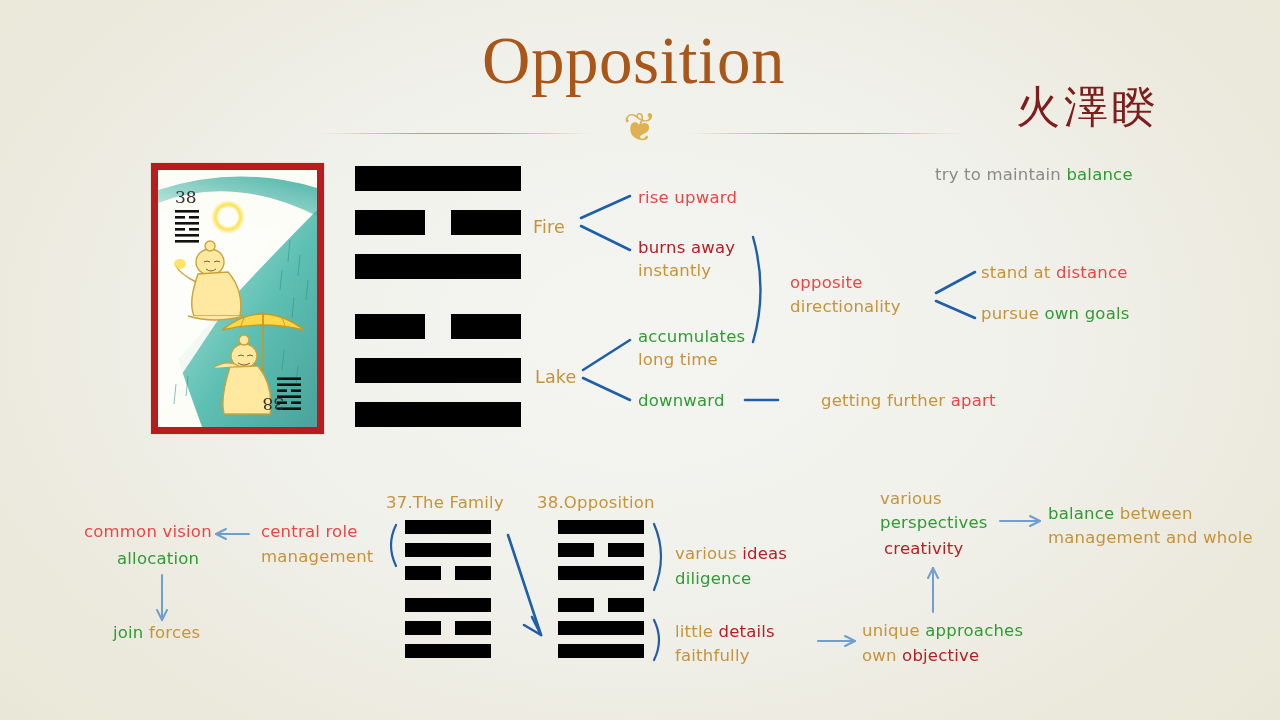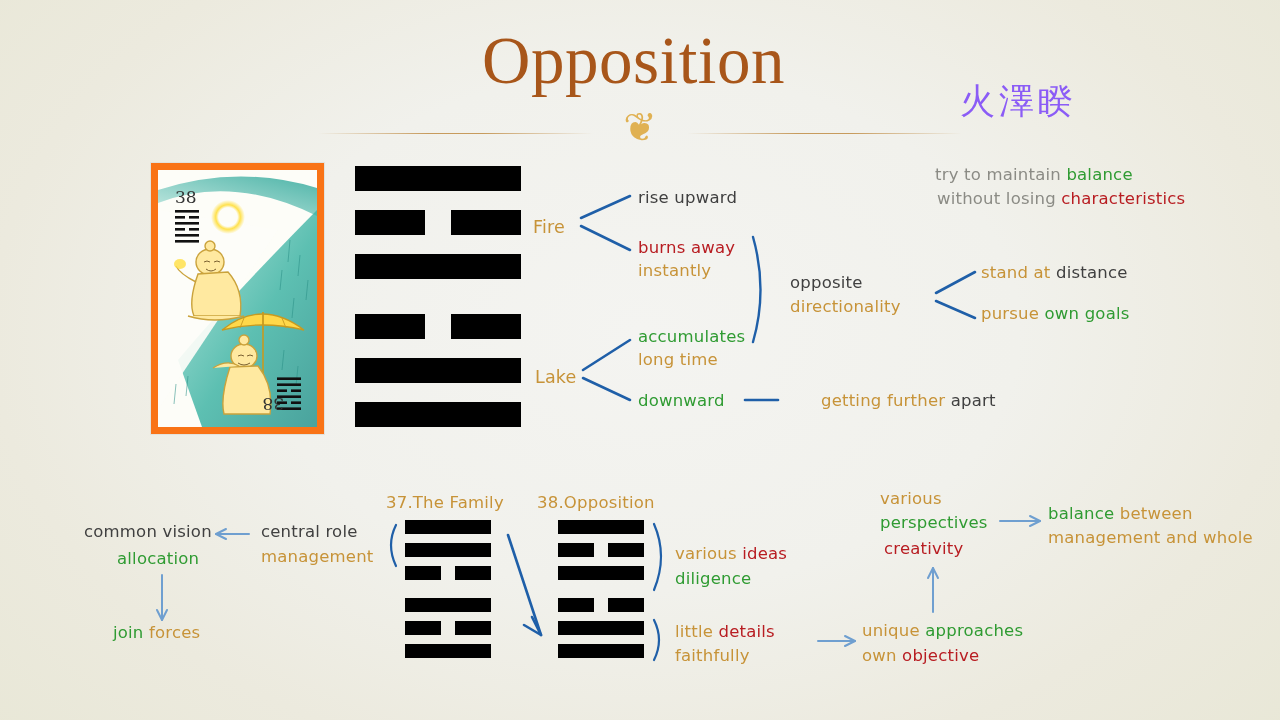--- a/index.html
+++ b/index.html
@@ -49,33 +49,33 @@
     transform: translateX(-50%);
     font-family: "Liberation Serif", "DejaVu Serif", serif;
     font-size: 40px;
     color: #e0b152;
     line-height: 1;
   }
   .cjk-title {
     position: absolute;
     left: 960px; top: 78px;
     width: 200px;
-    text-align: left;
+    text-align: right;
     font-family: "DejaVu Serif", serif;
-    font-size: 35px;
-    color: #8b5cf6;
+    font-size: 44px;
+    color: #7f1d1d;
     letter-spacing: 4px;
   }
 
   
   .card {
     position: absolute;
     left: 151px; top: 163px;
     width: 173px; height: 271px;
-    background: #f97316;
+    background: #b91c1c;
     box-shadow: 0 0 0 1px #e2e2dd;
   }
   .card-art {
     position: absolute;
     left: 7px; top: 7px; right: 7px; bottom: 7px;
     overflow: hidden;
     background: #fcfdfa;
   }
 
   
@@ -110,21 +110,21 @@
   .hw {
     position: absolute;
     font-family: "DejaVu Sans", sans-serif;
     font-size: 16.5px;
     line-height: 21px;
     white-space: nowrap;
     letter-spacing: 0.2px;
   }
   .gold  { color: #c79338; }
   .red   { color: #b81d22; }
-  .dred  { color: #404040; }
+  .dred  { color: #ef4444; }
   .green { color: #2f9b32; }
   .gray  { color: #8b8b85; }
 
   .hw.big { font-size: 17.5px; }
 
   
   #lines {
     position: absolute; left: 0; top: 0;
     width: 1280px; height: 720px;
     pointer-events: none;
@@ -318,24 +318,20 @@
 
       <path d="M933,612 L933,568"></path>
       <path d="M933,568 L928,578 M933,568 L938,578"></path>
     </g>
   </svg>
 
   <div class="hw" style="left:903px; top:164px;margin-left:32px;">
     <span class="gray">try to maintain</span>
     <span class="green">balance</span>
   </div>
-  <div class="hw" style="left:937px; top:188px;">
-    <span class="gray">without losing</span>
-    <span class="red">characteristics</span>
-  </div>
 
   <div class="hw big gold" style="left:533px; top:217px;">Fire</div>
   <div class="hw big gold" style="left:535px; top:367px;">Lake</div>
 
   <div class="hw dred" style="left:638px; top:187px;">rise upward</div>
   <div class="hw red" style="left:638px; top:237px;">burns away</div>
   <div class="hw gold" style="left:638px; top:260px;">instantly</div>
 
   <div class="hw green" style="left:638px; top:326px;text-align:right;">accumulates</div>
   <div class="hw gold" style="left:638px; top:349px;">long time</div>

